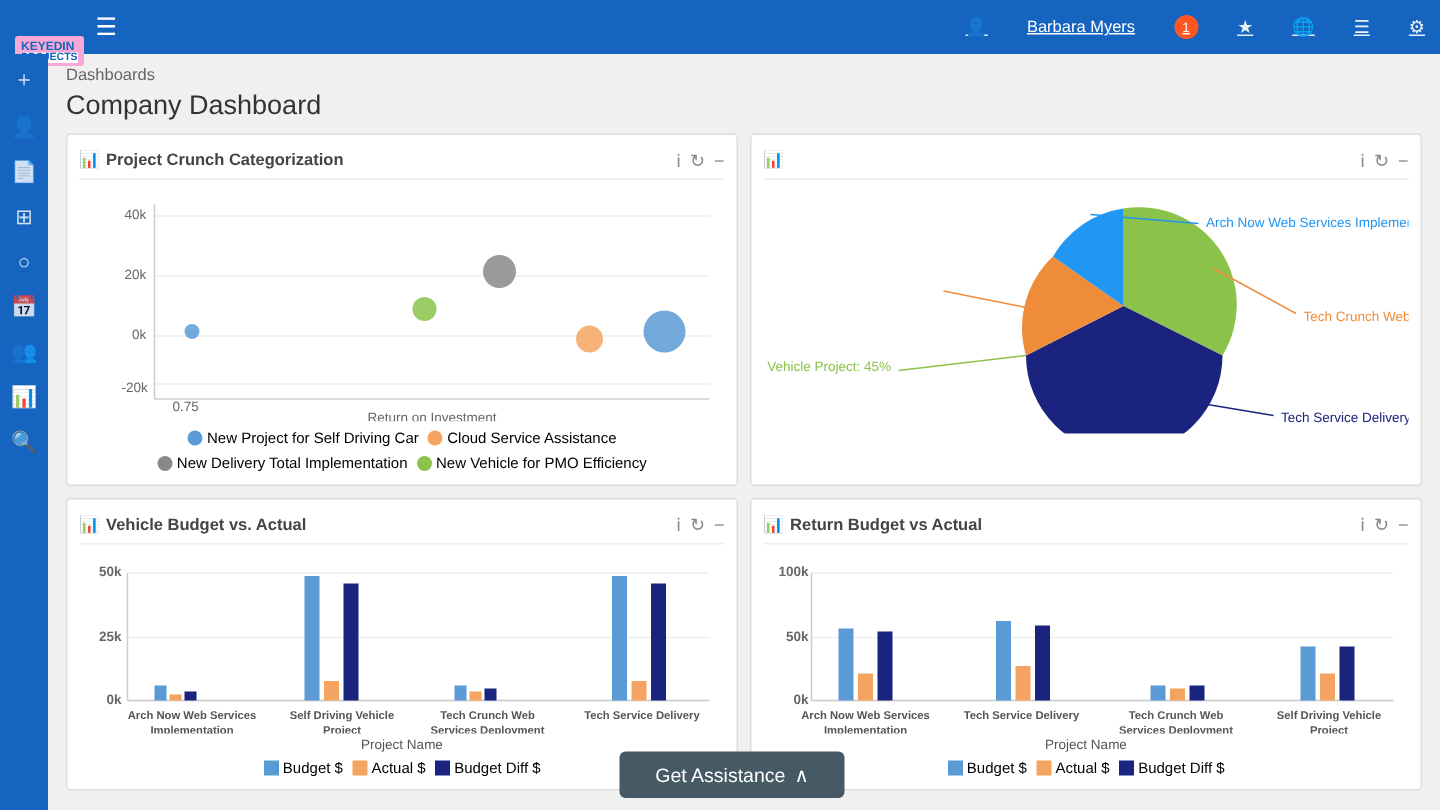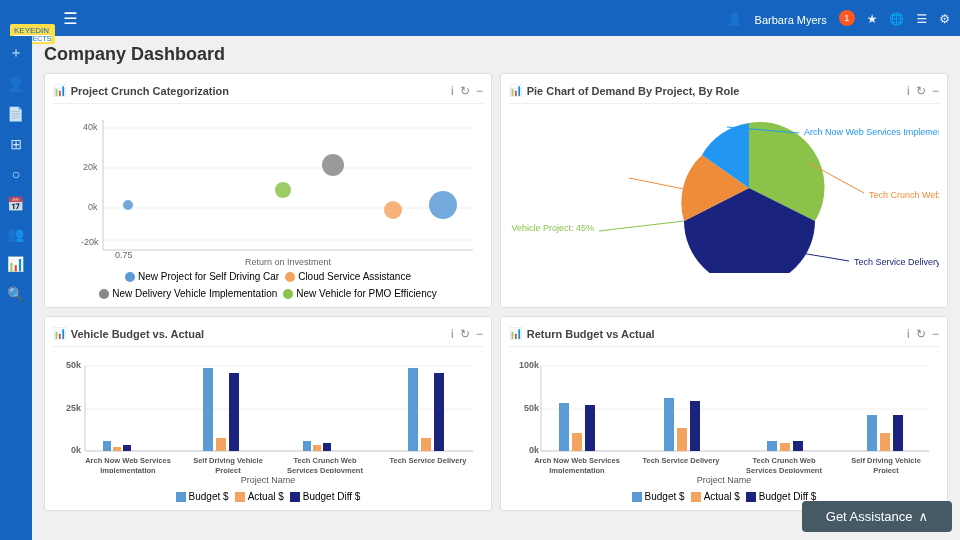--- a/index.html
+++ b/index.html
@@ -10,44 +10,44 @@
       background: #1565c0;
       height: 36px;
       display: flex;
       align-items: center;
       justify-content: space-between;
       padding: 0 10px;
       color: white;
     }
     .top-nav-left { display: flex; align-items: center; gap: 8px; }
     .logo { display: flex; align-items: center; gap: 4px; }
-    .logo-box { background: #fde047; color: #1565c0; font-weight: normal; font-size: 10px; padding: 2px 4px; border-radius: 2px; margin-top: 32px; }
+    .logo-box { background: #f9a8d4; color: #1565c0; font-weight: bold; font-size: 10px; padding: 2px 4px; border-radius: 2px; margin-top: 32px; }
     .hamburger { cursor: pointer; font-size: 16px; }
-    .top-nav-right { display: flex; align-items: flex-end; gap: 12px; font-size: 12px; }
+    .top-nav-right { display: flex; align-items: center; gap: 26px; font-size: 12px; text-decoration: underline; }
     .nav-icon { cursor: pointer; color: white; opacity: 0.9; }
     .notification-badge { background: #ff5722; color: white; border-radius: 50%; width: 16px; height: 16px; display: flex; align-items: center; justify-content: center; font-size: 9px; }
 
     
     .layout { display: flex; height: calc(540px - 36px); }
     .sidebar {
       background: #1565c0;
       width: 32px;
       display: flex;
       flex-direction: column;
       align-items: center;
       padding: 8px 0;
       gap: 14px;
     }
     .sidebar-icon { color: white; opacity: 0.8; cursor: pointer; font-size: 14px; }
     .sidebar-icon.active { opacity: 1; }
 
     
     .main-content { flex: 1; overflow-y: auto; padding: 8px 12px; }
     .breadcrumb { font-size: 11px; color: #666; margin-bottom: 4px; }
-    .page-title { font-size: 18px; color: #333; margin-bottom: 8px; font-weight: bold; }
+    .page-title { font-size: 18px; color: #333; margin-bottom: 8px; font-weight: normal; }
 
     
     .dashboard-grid { display: grid; grid-template-columns: 1fr 1fr; gap: 8px; }
 
     .widget {
       background: white;
       border: 1px solid #ddd;
       border-radius: 3px;
       padding: 8px;
       position: relative;
@@ -72,32 +72,32 @@
     .scatter-svg { width: 100%; height: 100%; }
 
     
     .pie-chart-container { height: 155px; display: flex; align-items: center; justify-content: center; position: relative; }
 
     
     .bar-chart { height: 120px; position: relative; overflow: hidden; font-weight: bold; }
 
     
     .legend { display: flex; flex-wrap: wrap; gap: 6px; margin-top: 6px; justify-content: center; }
-    .legend-item { display: flex; align-items: flex-end; gap: 3px; font-size: 10px; }
+    .legend-item { display: flex; align-items: flex-start; gap: 3px; font-size: 10px; }
     .legend-dot { width: 10px; height: 10px; border-radius: 50%; }
     .legend-square { width: 10px; height: 10px; }
 
     
     .bottom-bar {
       position: fixed;
       bottom: 0;
       left: 16px;
       right: 0;
       display: flex;
-      justify-content: flex-end;
+      justify-content: center;
       padding: 8px;
       background: transparent;
     }
     .get-assistance-btn {
       background: #455a64;
       color: white;
       border: none;
       padding: 8px 24px;
       border-radius: 4px;
       cursor: pointer;
@@ -142,20 +142,21 @@
     <span class="sidebar-icon">📄</span>
     <span class="sidebar-icon">⊞</span>
     <span class="sidebar-icon">○</span>
     <span class="sidebar-icon">📅</span>
     <span class="sidebar-icon">👥</span>
     <span class="sidebar-icon active">📊</span>
     <span class="sidebar-icon">🔍</span>
   </div>
 
   <div class="main-content">
+    <div class="breadcrumb">Dashboards</div>
     <div class="page-title">Company Dashboard</div>
 
     <div class="dashboard-grid">
 
       <div class="widget">
         <div class="widget-header">
           <div class="widget-title">
             <span>📊</span>
             <span>Project Crunch Categorization</span>
           </div>
@@ -203,34 +204,33 @@
           <div class="legend-item">
             <div class="legend-dot" style="background:#5b9bd5;"></div>
             <span>New Project for Self Driving Car</span>
           </div>
           <div class="legend-item">
             <div class="legend-dot" style="background:#f4a460;"></div>
             <span>Cloud Service Assistance</span>
           </div>
           <div class="legend-item">
             <div class="legend-dot" style="background:#888;"></div>
-            <span>New Delivery Vehicle Implementation</span>
+            <span>New Delivery Total Implementation</span>
           </div>
           <div class="legend-item">
             <div class="legend-dot" style="background:#8bc34a;"></div>
             <span>New Vehicle for PMO Efficiency</span>
           </div>
         </div>
       </div>
 
       <div class="widget">
         <div class="widget-header">
           <div class="widget-title">
             <span>📊</span>
-            <span>Pie Chart of Demand By Project, By Role</span>
           </div>
           <div class="widget-controls">
             <span>ℹ</span>
             <span>↻</span>
             <span>−</span>
           </div>
         </div>
         <div class="pie-chart-container">
           <svg viewBox="0 0 430 170" width="430" height="170">
 

